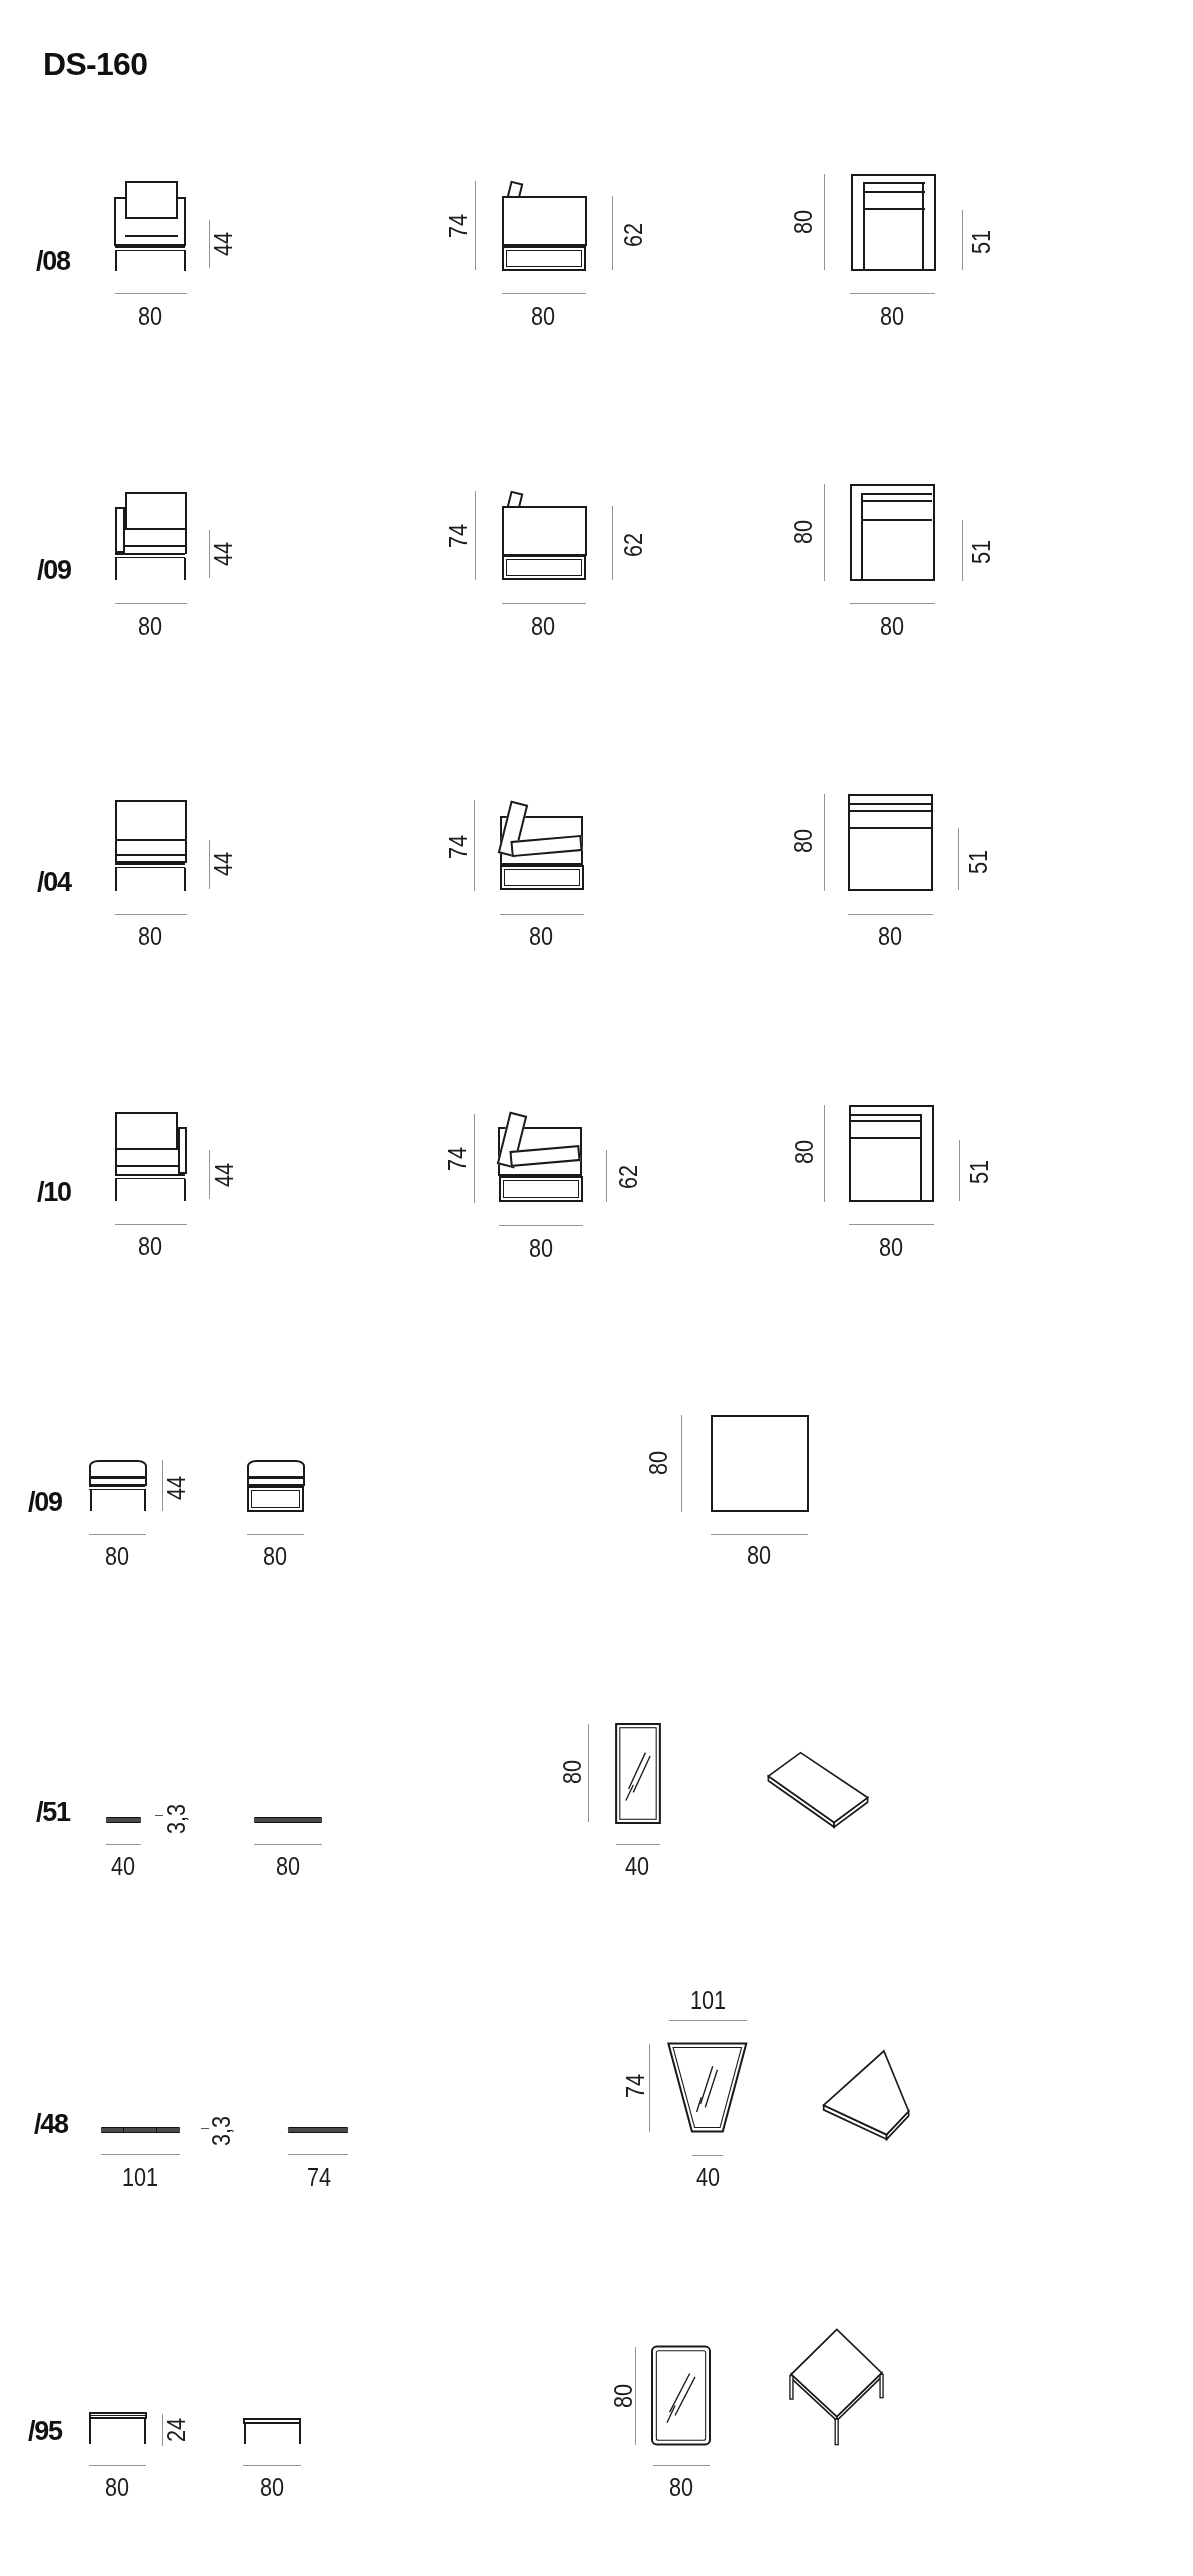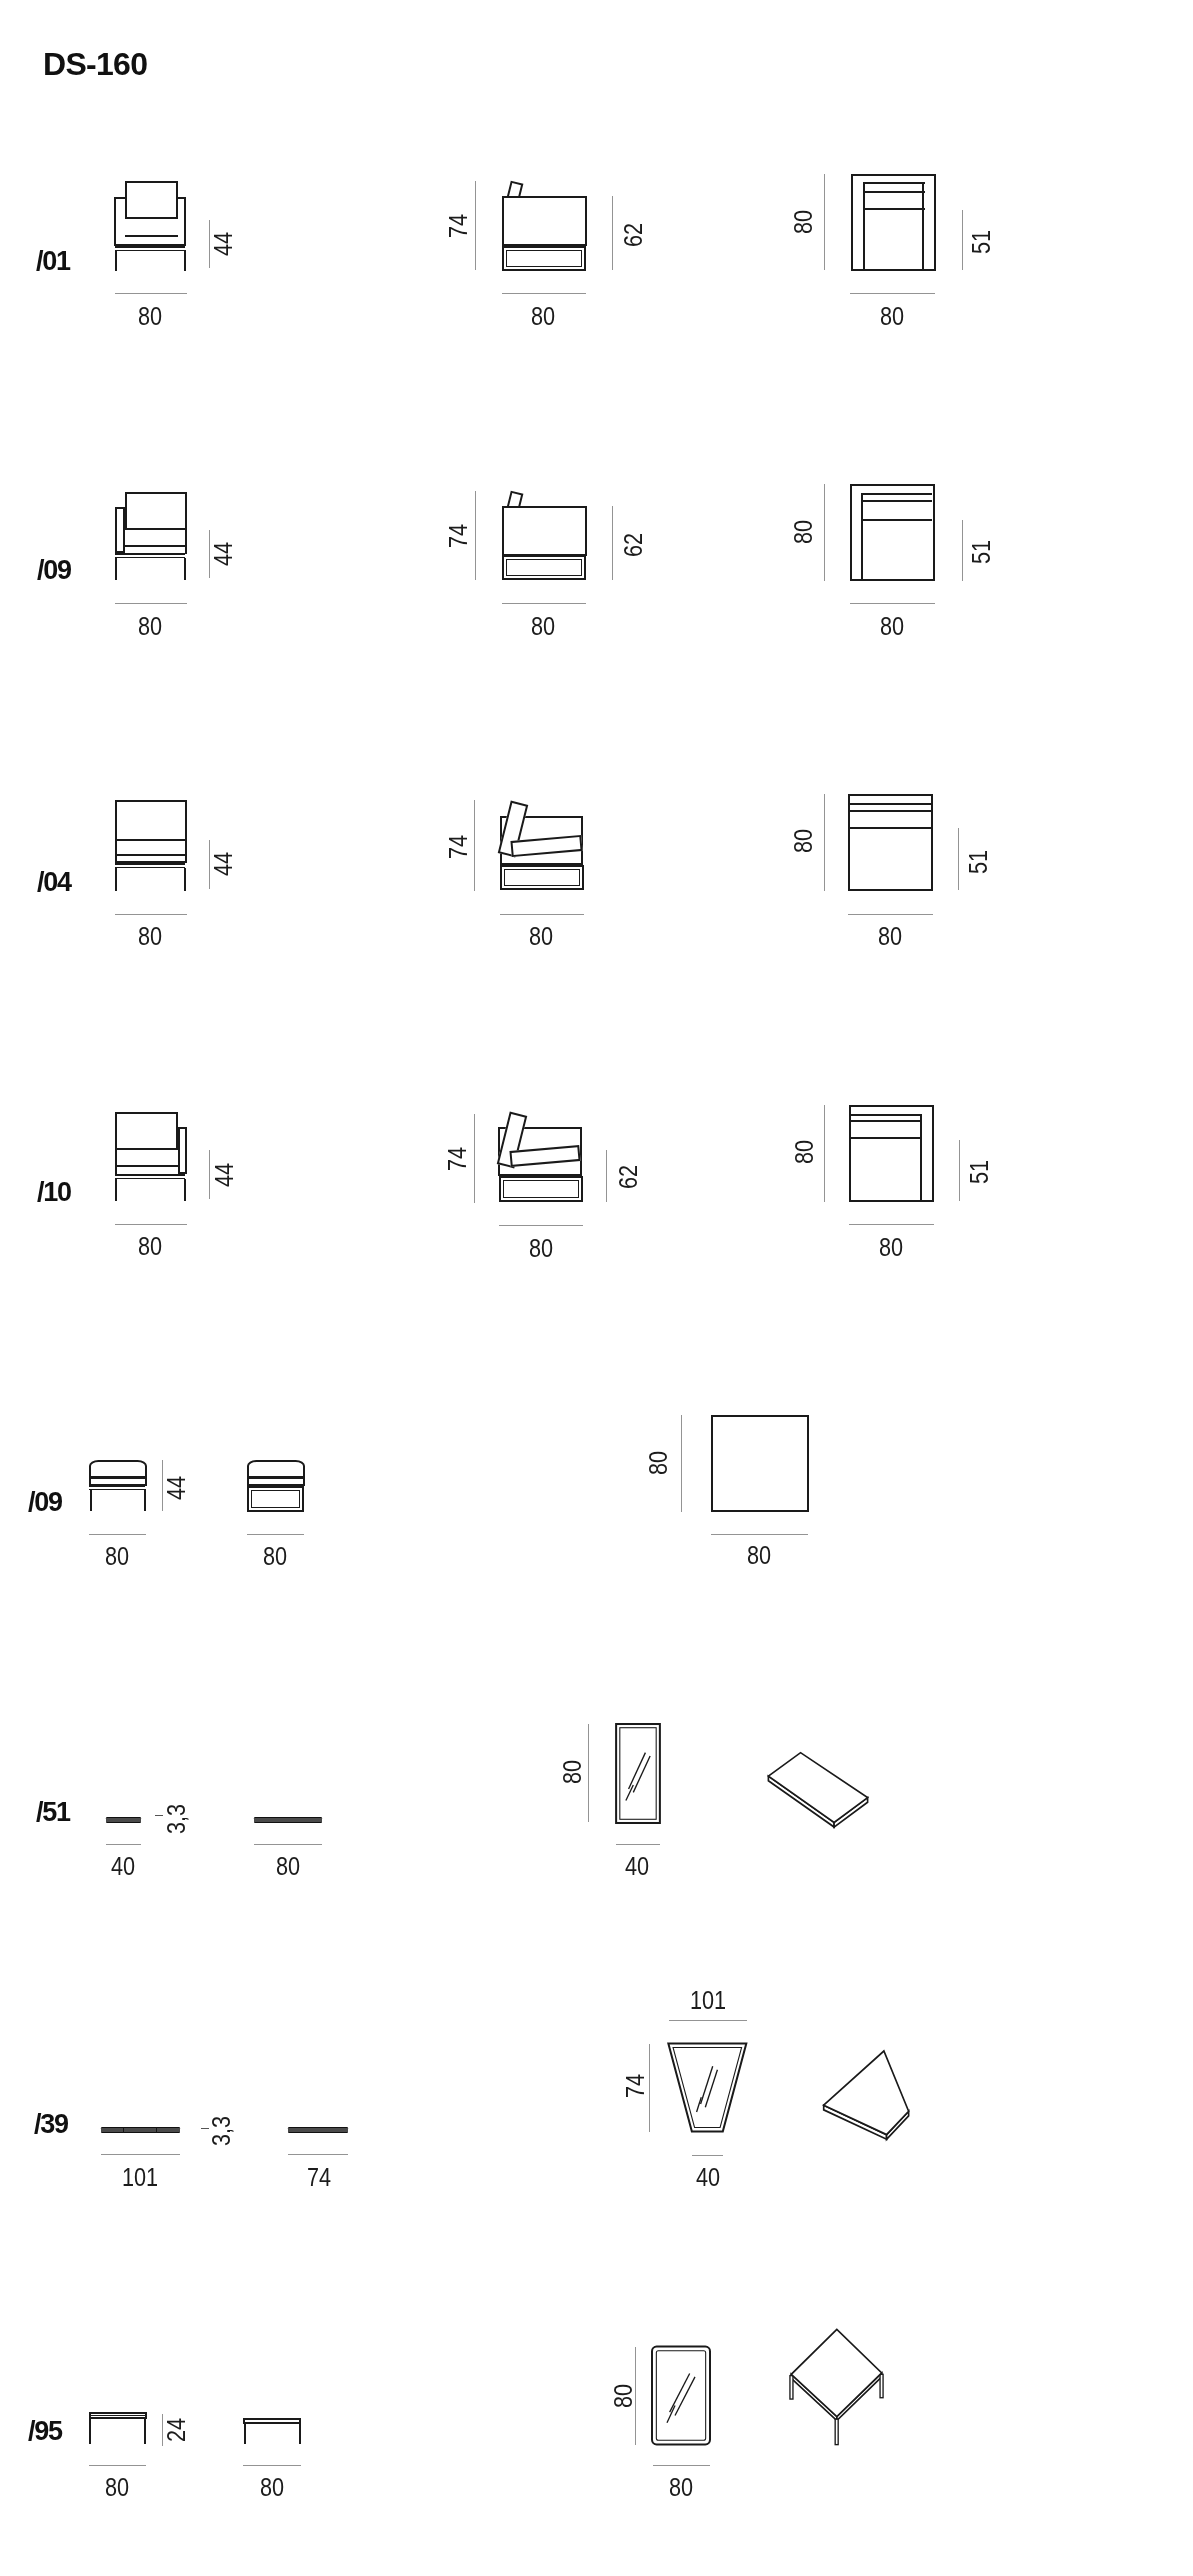--- a/index.html
+++ b/index.html
@@ -28,21 +28,21 @@
   svg *{stroke:#1a1a1a;fill:#fff;}
 </style>
 </head>
 <body>
 
 <div id="canvas">
 
   <div class="title" style="left:43px;top:46px">DS-160</div>
 
   <div class="row">
-    <div class="lbl" style="left:36px;top:246px">/01</div>
+    <div class="lbl" style="left:36px;top:246px">/08</div>
 
     <div>
       <div class="box" style="left:114px;top:197px;width:72px;height:49px"></div>
       <div class="box" style="left:125px;top:181px;width:53px;height:38px"></div>
       <div class="lh" style="left:125px;top:235px;width:53px"></div>
       <div class="rail" style="left:115px;top:246px;width:70px"></div>
       <div class="lv" style="left:115px;top:250px;height:21px"></div>
       <div class="lv" style="left:184px;top:250px;height:21px"></div>
     </div>
     <div class="dv" style="left:209px;top:220px;height:48px"></div>
@@ -272,21 +272,21 @@
     <div class="num" style="left:637px;top:1866px">40</div>
 
     <svg style="left:757px;top:1741px" width="124" height="91" viewBox="0 0 185 135">
       <polygon points="17,52 115,121 115,128 17,59" stroke-width="2.5"></polygon>
       <polygon points="115,121 165,84 165,91 115,128" stroke-width="2.5"></polygon>
       <polygon points="17,52 65,17 165,84 115,121" stroke-width="2.5"></polygon>
     </svg>
   </div>
 
   <div class="row">
-    <div class="lbl" style="left:34px;top:2109px">/39</div>
+    <div class="lbl" style="left:34px;top:2109px">/48</div>
     <div class="bar" style="left:101px;top:2127px;width:79px">
       <div class="seg" style="left:22px;top:-1.3px"></div>
       <div class="seg" style="left:55px;top:-1.3px"></div>
     </div>
     <div class="dh" style="left:101px;top:2154px;width:79px"></div>
     <div class="num" style="left:140px;top:2177px">101</div>
     <div class="tick" style="left:201px;top:2128px;width:8px"></div>
     <div class="num rot" style="left:221px;top:2131px">3,3</div>
     <div class="bar" style="left:288px;top:2127px;width:60px"></div>
     <div class="dh" style="left:288px;top:2154px;width:60px"></div>

